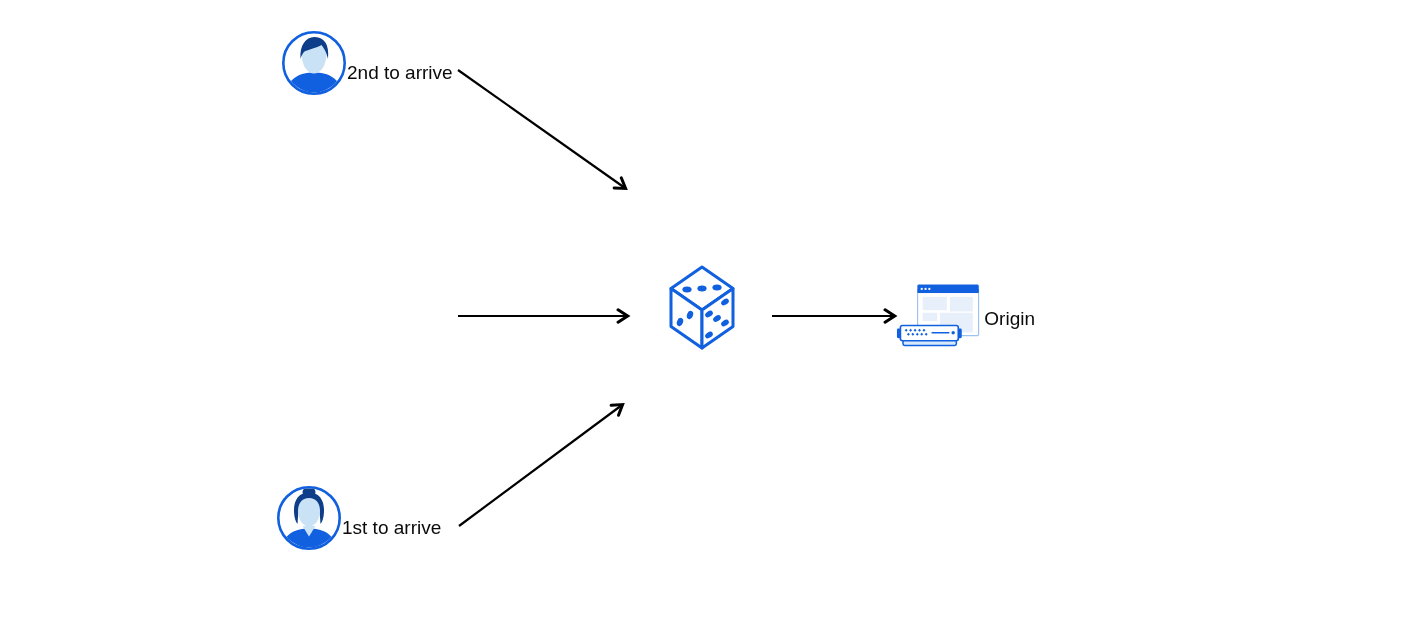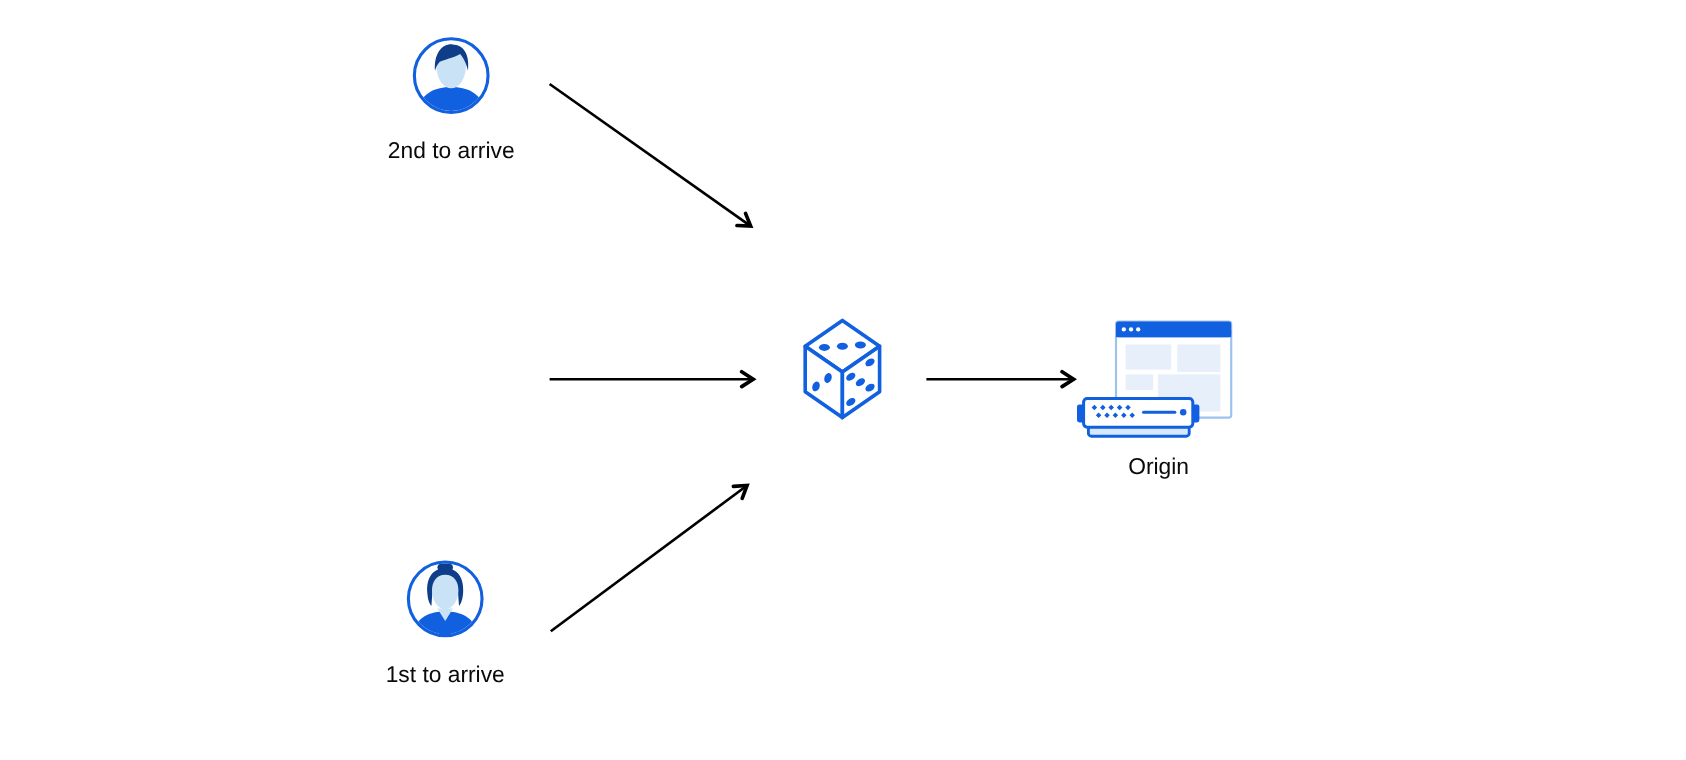--- a/index.html
+++ b/index.html
@@ -19,21 +19,21 @@
     width: 1405px;
     height: 633px;
     background: var(--background);
     overflow: hidden;
     font-family: "Liberation Sans", sans-serif;
   }
   .arrows-layer { position: absolute; left: 0; top: 0; width: 1405px; height: 633px; }
   .node {
     position: absolute;
     display: flex;
-    flex-direction: column;
+    flex-direction: row;
     align-items: center;
   }
   .node-label {
     margin-top: 20px;
     font-size: 19px;
     line-height: 1.2;
     color: var(--label-text);
     white-space: nowrap;
   }
   .origin-label { margin-top: 11px; }
@@ -64,21 +64,21 @@
       <g clip-path="url(#clipA)">
         <path d="M4,66 C6,48 19,42.5 33,42.5 C47,42.5 60,48 62,66 Z" fill="var(--primary-blue)"></path>
         <path d="M33,11 C42,11 46,18 45.2,27 C44.3,36.5 39.5,43.5 33,43.5 C26.5,43.5 21.7,36.5 20.8,27 C20,18 24,11 33,11 Z" fill="var(--skin-light-blue)"></path>
         <path d="M19.5,29 C18.5,15 25,6.5 34,7 C43,7.5 48.5,14 47,29 C45.5,22.5 43.5,19 40.5,15 C34,18.5 27.5,19.5 23.5,21.5 C21.5,23.5 20.3,26 19.5,29 Z" fill="var(--navy-hair)"></path>
       </g>
     </svg>
     <div class="node-label">2nd to arrive</div>
   </div>
 
 
-  <div class="node" style="left:276px; top:466px; width:190px;justify-content:center;">
+  <div class="node" style="left:276px; top:485px; width:190px;">
     <svg width="66" height="66" viewBox="0 0 66 66" xmlns="http://www.w3.org/2000/svg">
       <clipPath id="clipC">
           <circle cx="33" cy="33" r="29.4"></circle>
         </clipPath>
       <circle cx="33" cy="33" r="30.7" fill="#ffffff" stroke="var(--primary-blue)" stroke-width="2.6"></circle>
       <g clip-path="url(#clipC)">
         <path d="M33,7.5 C43.5,7.5 48.5,15.5 48,27 C47.7,33 46.5,36.5 44.5,39 L43.5,25 C40.5,19.5 25.5,19.5 22.5,25 L21.5,39 C19.5,36.5 18.3,33 18,27 C17.5,15.5 22.5,7.5 33,7.5 Z" fill="var(--navy-hair)"></path>
         <ellipse cx="33" cy="7" rx="6.5" ry="4.8" fill="var(--navy-hair)"></ellipse>
         <path d="M33,13 C40.5,13 44,19 44,26 C44,34.5 39,41.5 33,41.5 C27,41.5 22,34.5 22,26 C22,19 25.5,13 33,13 Z" fill="var(--skin-light-blue)"></path>
         <path d="M5,66 C7,48.5 19.5,43.5 33,43.5 C46.5,43.5 59,48.5 61,66 Z" fill="var(--primary-blue)"></path>

